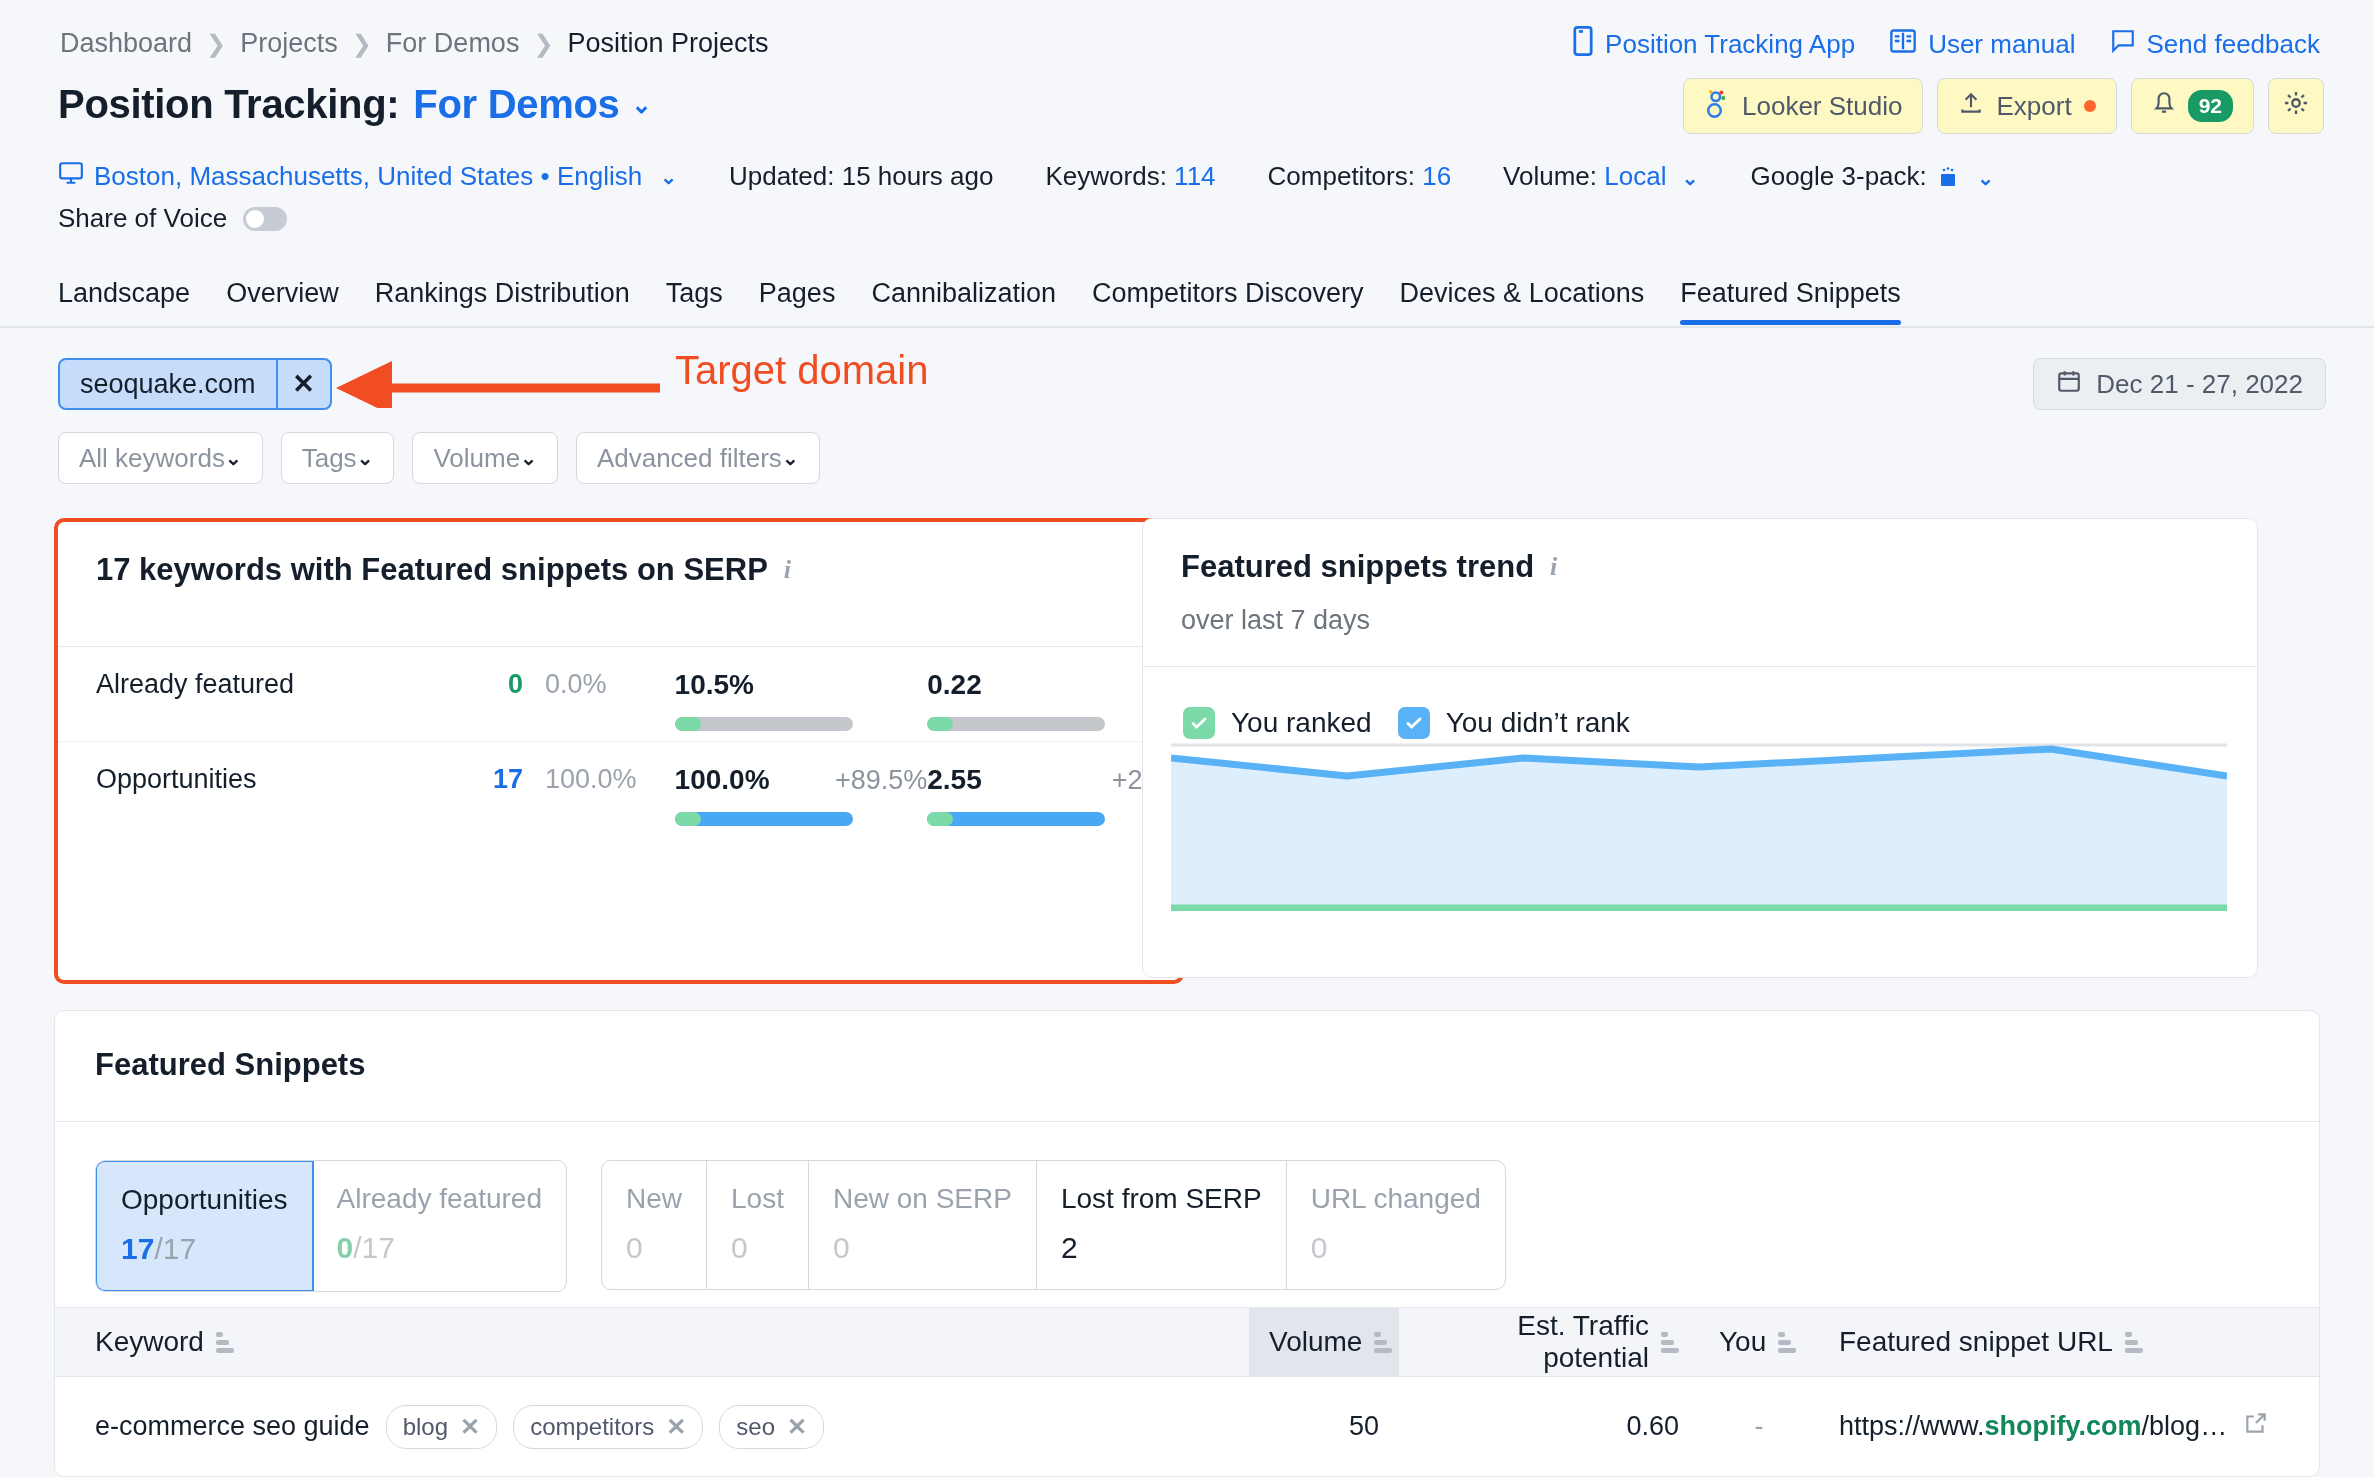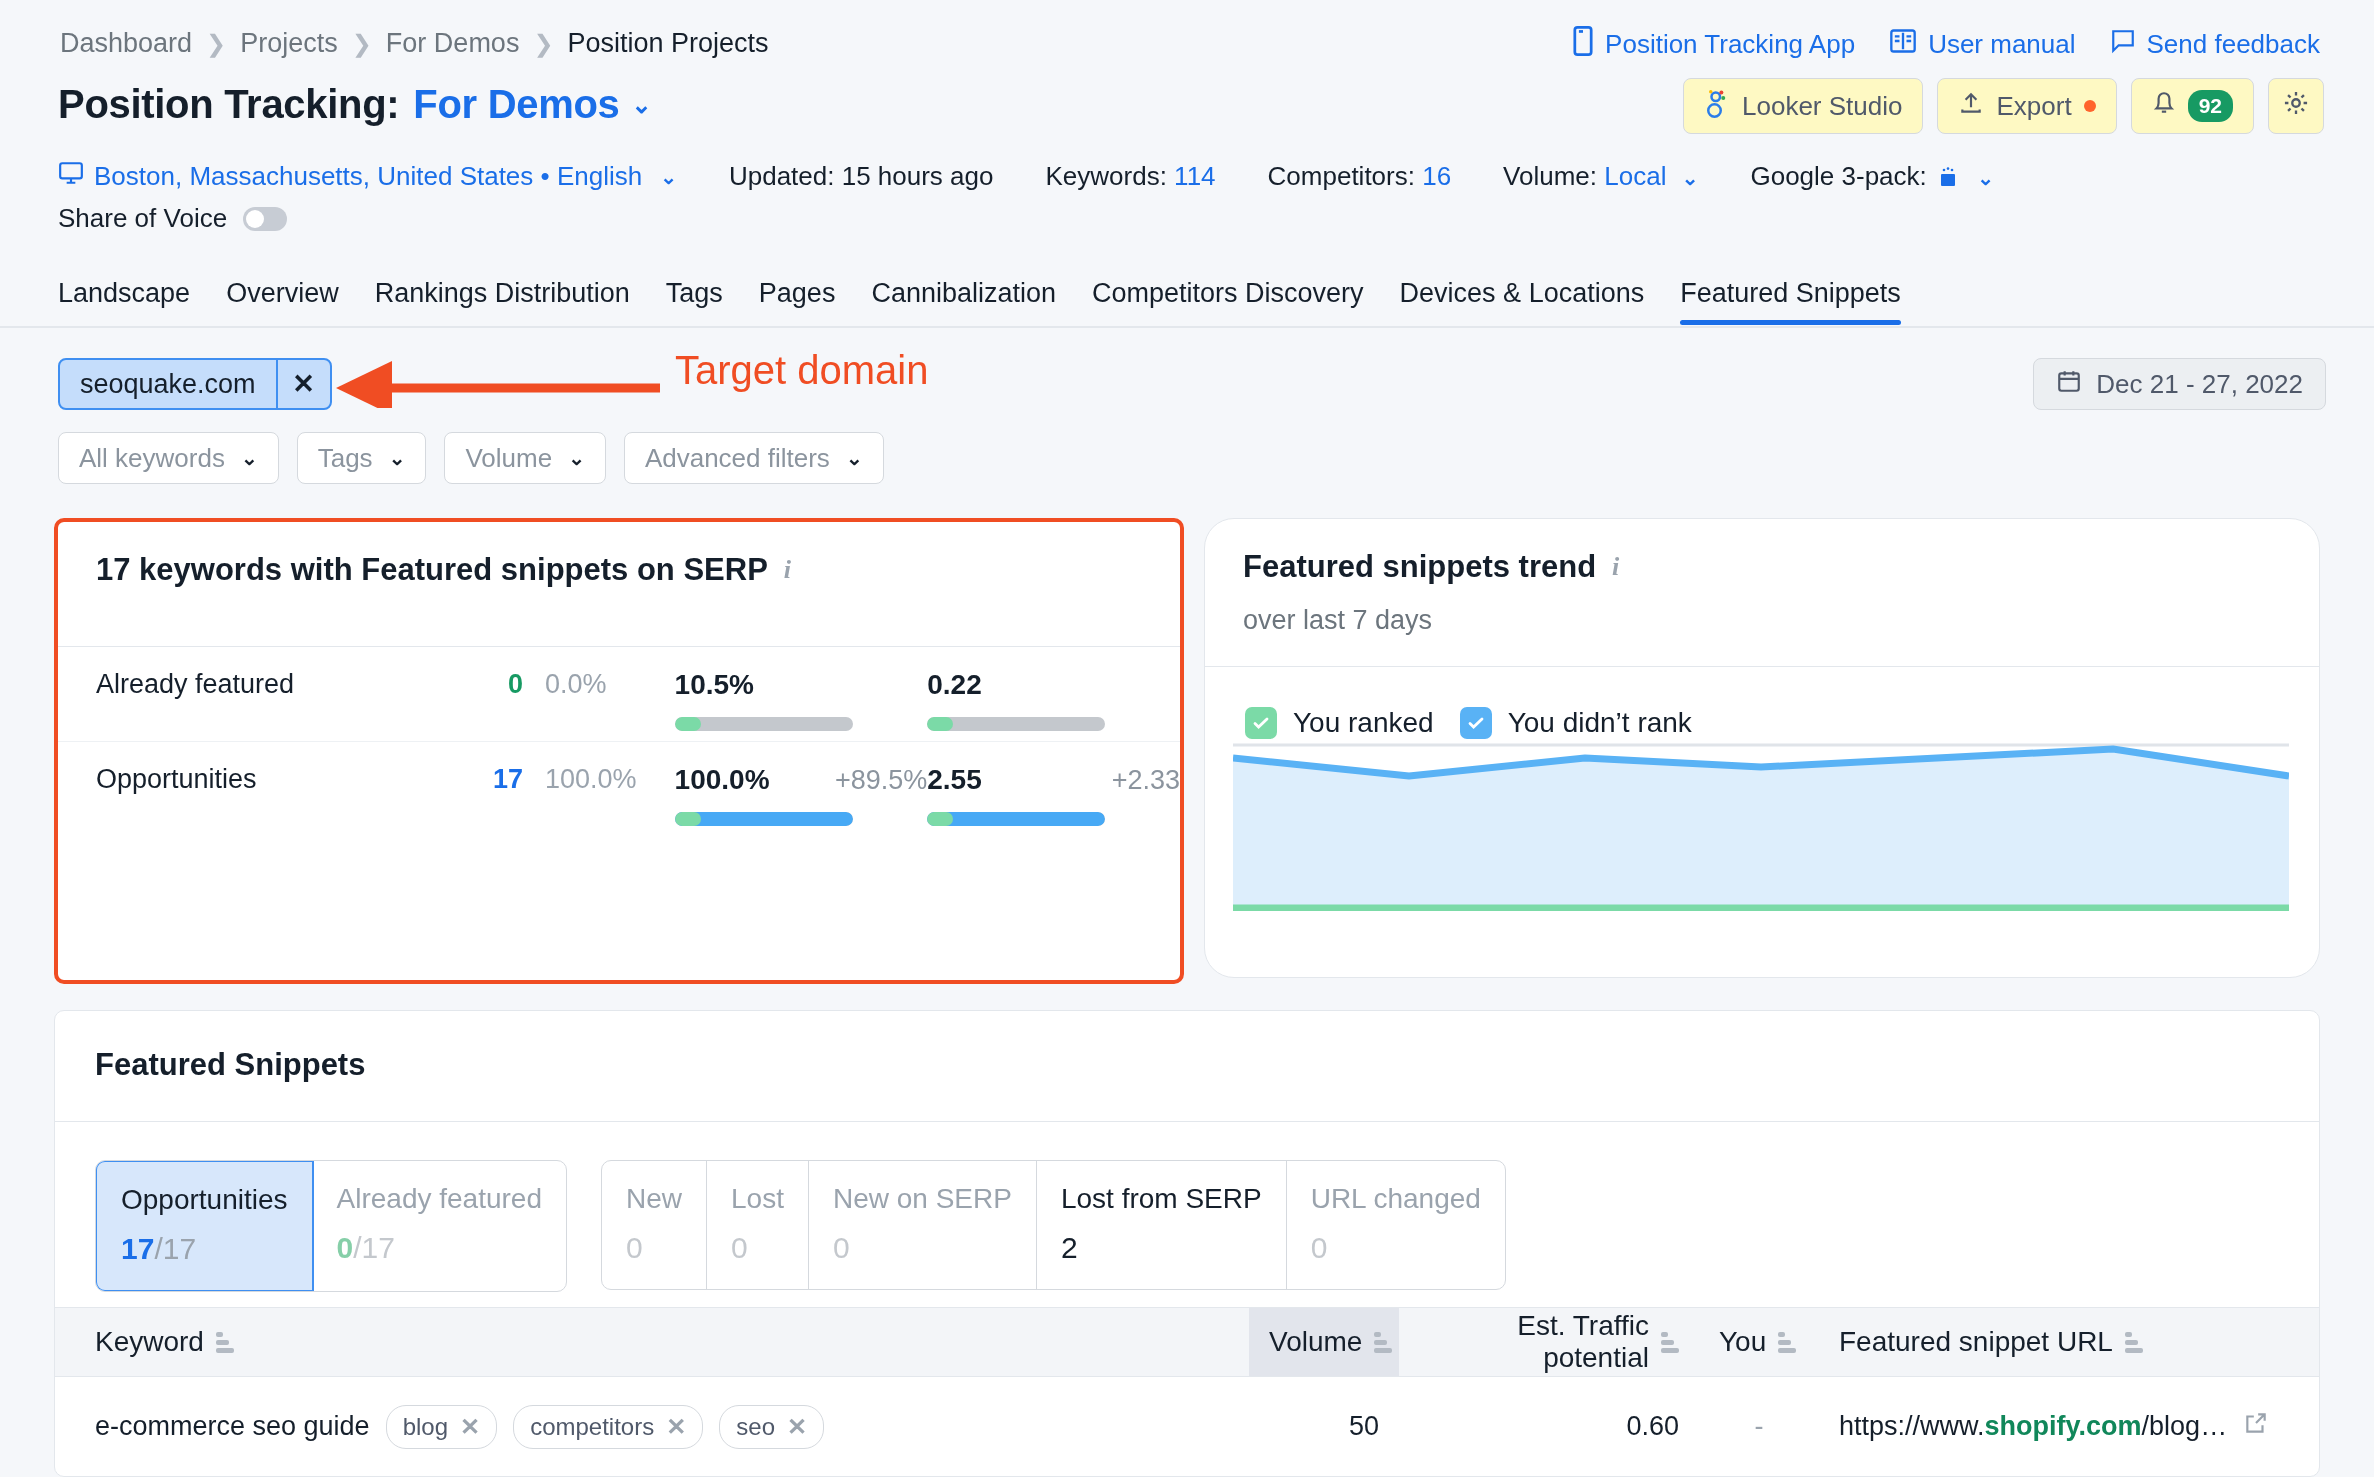--- a/index.html
+++ b/index.html
@@ -120,39 +120,39 @@
     background: #fff; display: flex; align-items: center; overflow: hidden;
   }
   .search-box input {
     flex: 1; border: none; outline: none; height: 100%;
     padding: 0 18px; font-size: 26px; color: #151f2b;
     font-family: "Liberation Sans", sans-serif; background: transparent;
   }
   .search-box input::placeholder { color: #9aa3ad; }
   .fdrop {
     height: 52px; border: 1px solid #d5d9de; border-radius: 8px; background: #fff;
-    display: flex; align-items: center; gap: 16px; padding: 0 20px;
+    display: flex; align-items: center; padding: 0 20px;
     font-size: 26px; color: #8b949e;
   }
   .fdrop .cv { color: #151f2b; font-weight: bold; font-size: 20px; }
 
   .datepick {
     position: absolute; right: 48px; top: 358px; height: 52px;
     border: 1px solid #d5d9de; border-radius: 8px; background: #eceff2;
     display: flex; align-items: center; gap: 14px; padding: 0 22px;
     font-size: 26px; color: #50596a;
   }
 
   
   .card {
     position: absolute; background: #fff; border: 1px solid #e3e7ec;
     border-radius: 10px;
   }
   .card-left { left: 54px; top: 518px; width: 1130px; height: 466px; border: 4px solid #f04d23; }
-  .card-right { left: 1204px; top: 518px; width: 1116px; height: 460px; border-radius: 30px; }
+  .card-right { left: 1142px; top: 518px; width: 1116px; height: 460px; }
 
   .card-head { padding: 30px 38px 0 38px; }
   .card-title {
     font-size: 31px; font-weight: bold; color: #151f2b;
     display: flex; align-items: center; gap: 16px;
   }
   .info-i {
     color: #9aa3ad; font-size: 26px; font-style: italic; font-family: "Liberation Serif", serif;
   }
   .card-sub { font-size: 27px; color: #6c757d; margin-top: 20px; }

